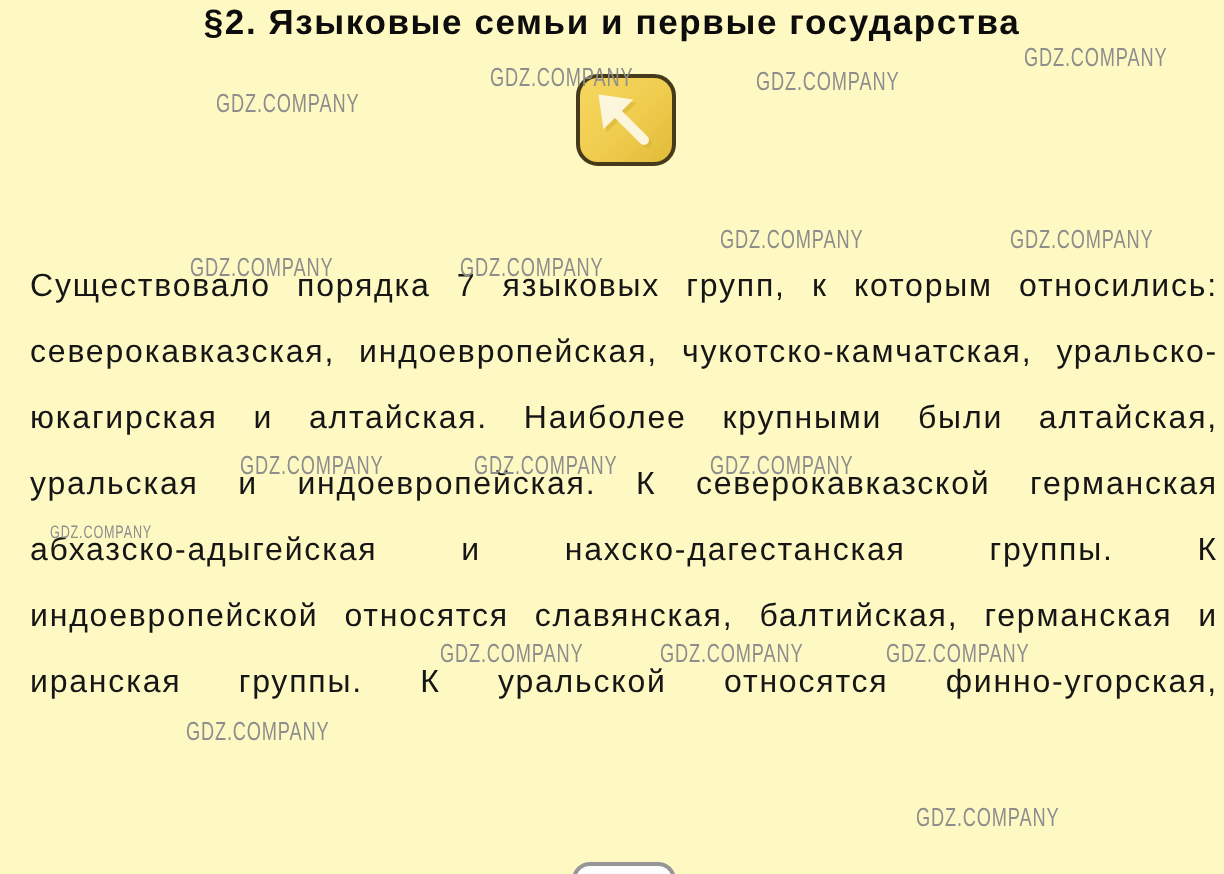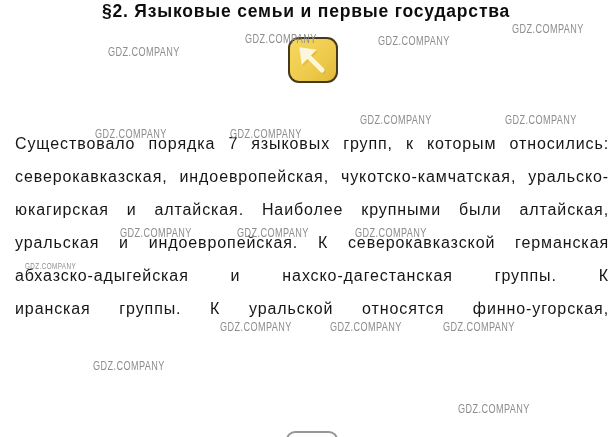--- a/index.html
+++ b/index.html
@@ -1,19 +1,19 @@
 <!DOCTYPE html>
 <html><head>
 <meta charset="utf-8">
 <style>
   html,body { margin:0; padding:0; background:#e8e8e8; }
   .page {
     position:relative;
     width:612px; height:437px;
-    background:#ffffff;
+    background:#fef9c3;
     overflow:hidden;
     font-family:"Liberation Sans","DejaVu Sans",sans-serif;
     margin:0 auto;
   }
   .title {
     position:absolute;
     top:1px; left:0; right:0;
     text-align:center;
     font-size:17.5px;
     font-weight:bold;
@@ -109,20 +109,21 @@
     </span>
   </div>
 
 
   <div class="body-text" id="body-text">
       <div class="body-line">Существовало порядка 7 языковых групп, к которым относились:</div>
       <div class="body-line">северокавказская, индоевропейская, чукотско-камчатская, уральско-</div>
       <div class="body-line">юкагирская и алтайская. Наиболее крупными были алтайская,</div>
       <div class="body-line">уральская и индоевропейская. К северокавказской германская</div>
       <div class="body-line">абхазско-адыгейская и нахско-дагестанская группы. К</div>
+      <div class="body-line">индоевропейской относятся славянская, балтийская, германская и</div>
       <div class="body-line">иранская группы. К уральской относятся финно-угорская,</div>
     </div>
 
   <div id="wm-layer">
       <span class="wm" style="left: 108px; top: 44px;">GDZ.COMPANY</span>
       <span class="wm" style="left: 245px; top: 31px;">GDZ.COMPANY</span>
       <span class="wm" style="left: 378px; top: 33px;">GDZ.COMPANY</span>
       <span class="wm" style="left: 512px; top: 21px;">GDZ.COMPANY</span>
       <span class="wm" style="left: 360px; top: 112px;">GDZ.COMPANY</span>
       <span class="wm" style="left: 505px; top: 112px;">GDZ.COMPANY</span>

